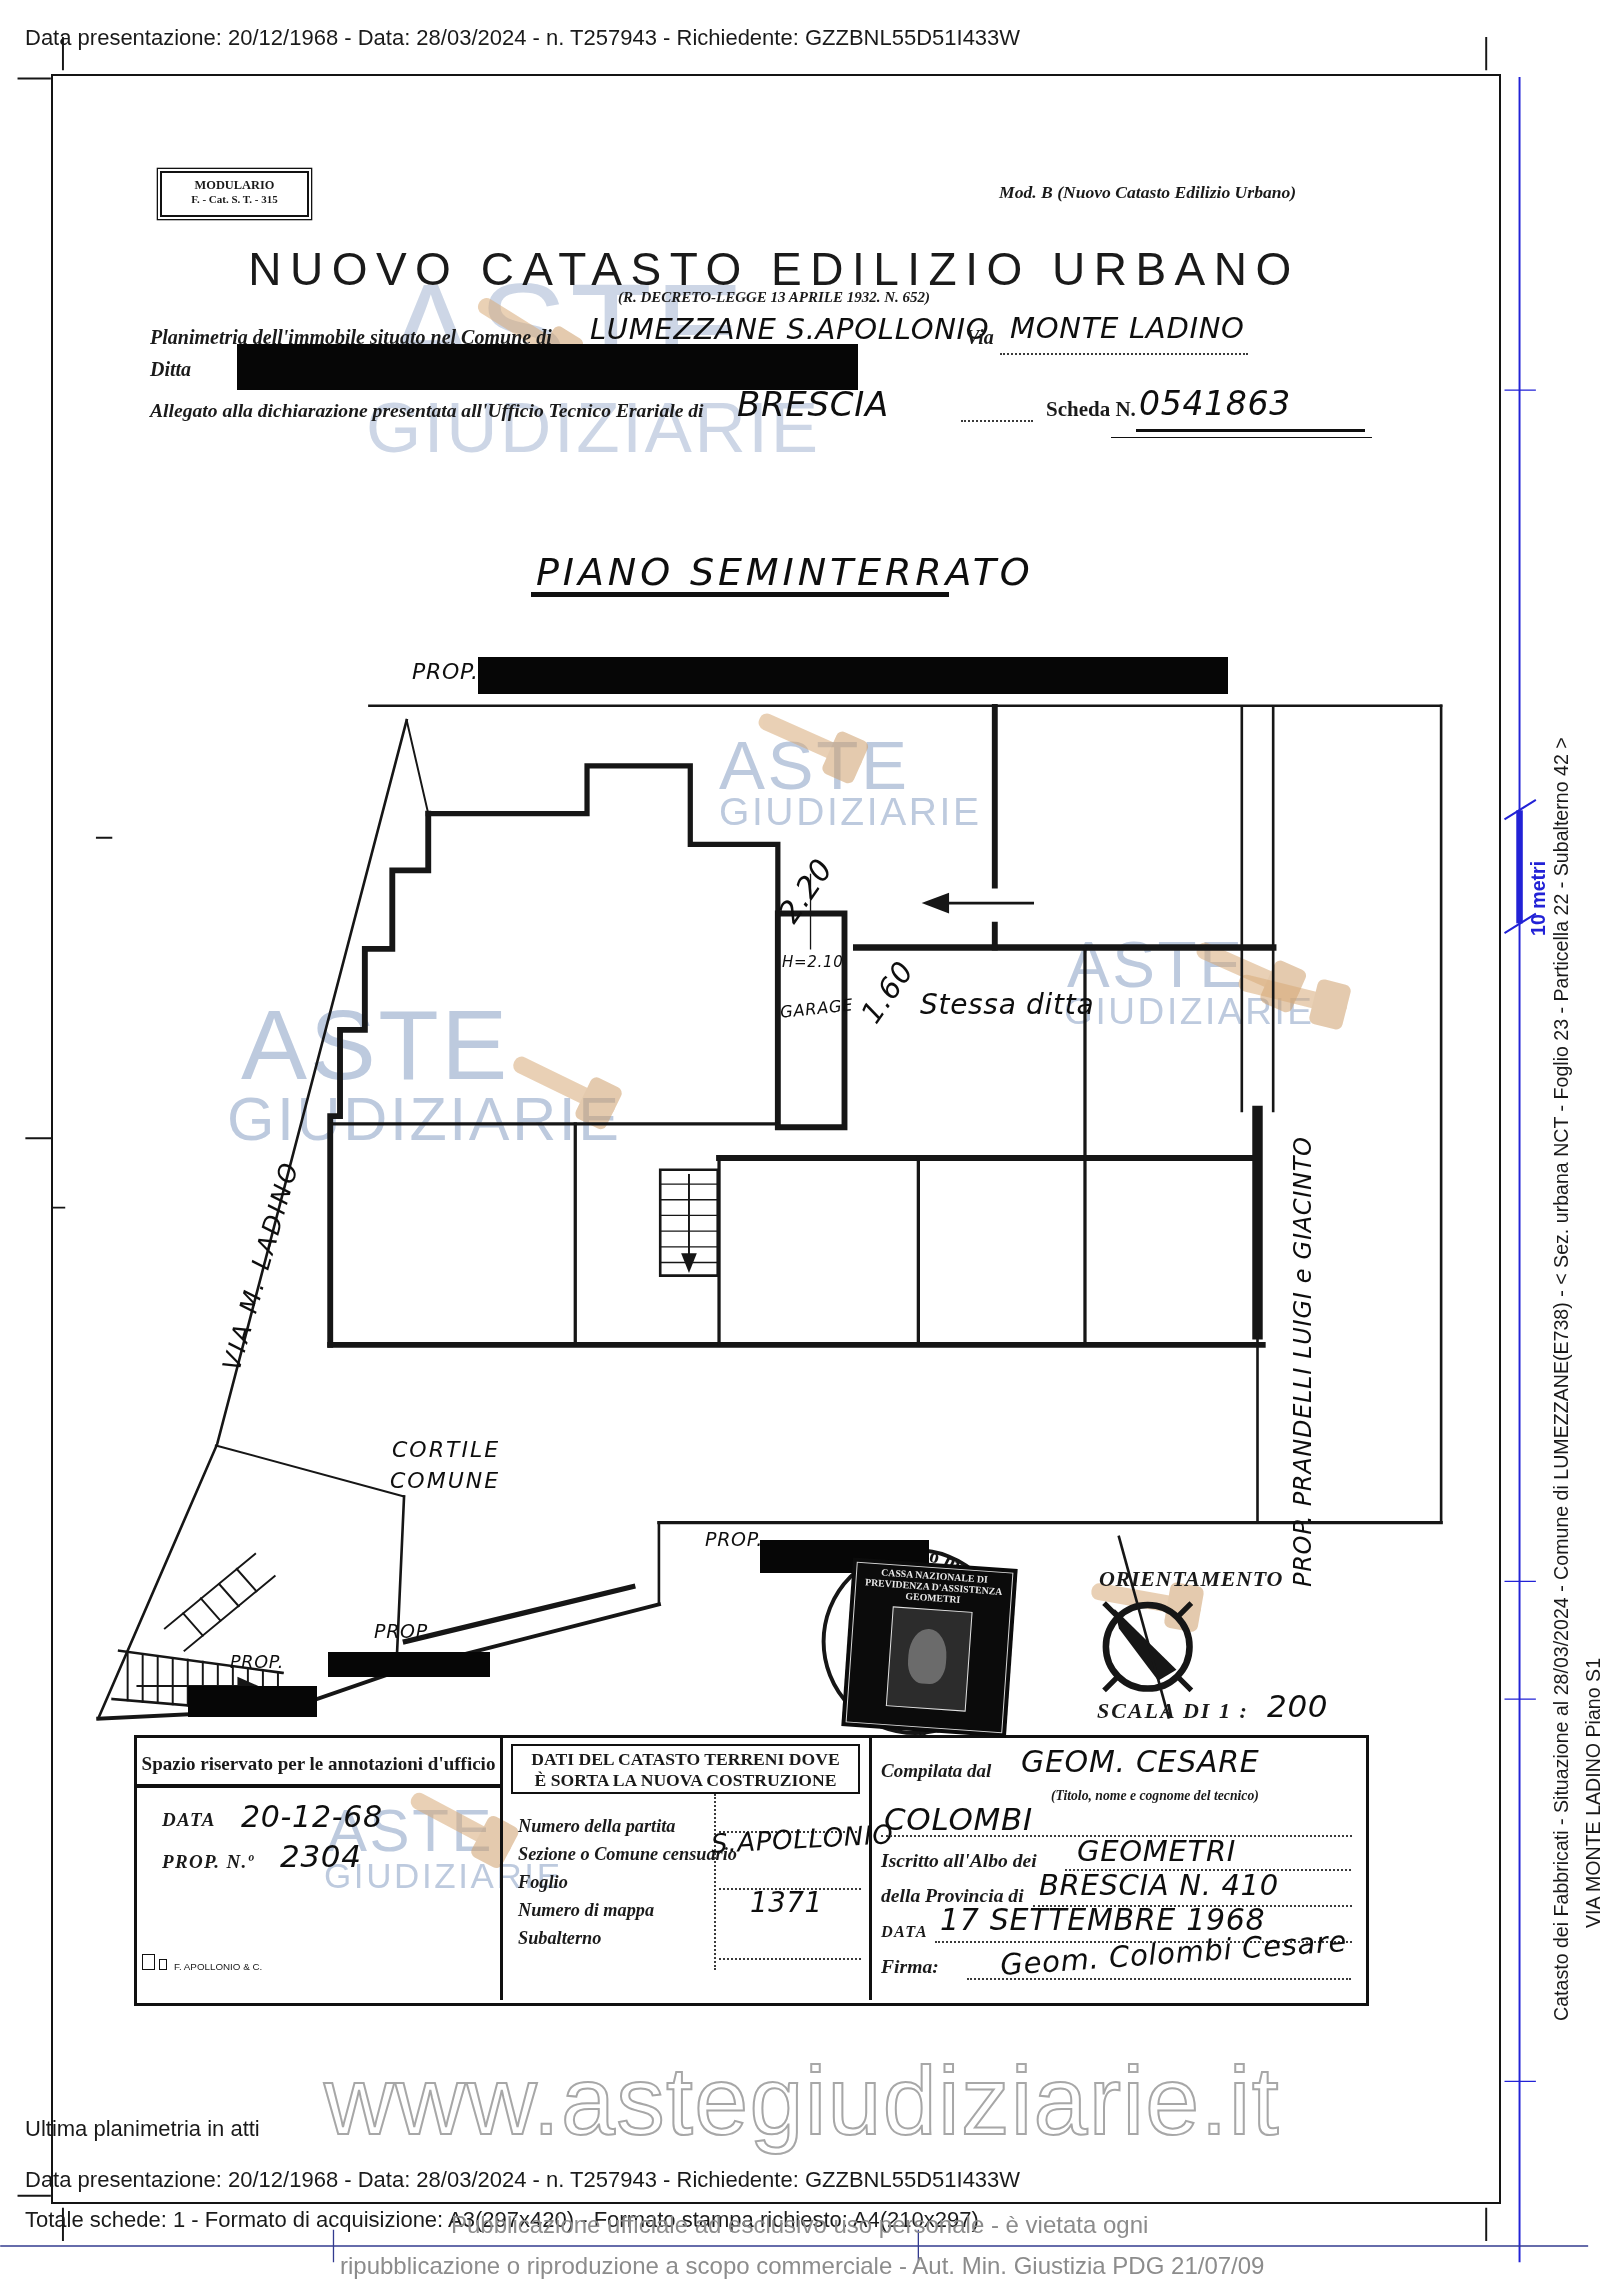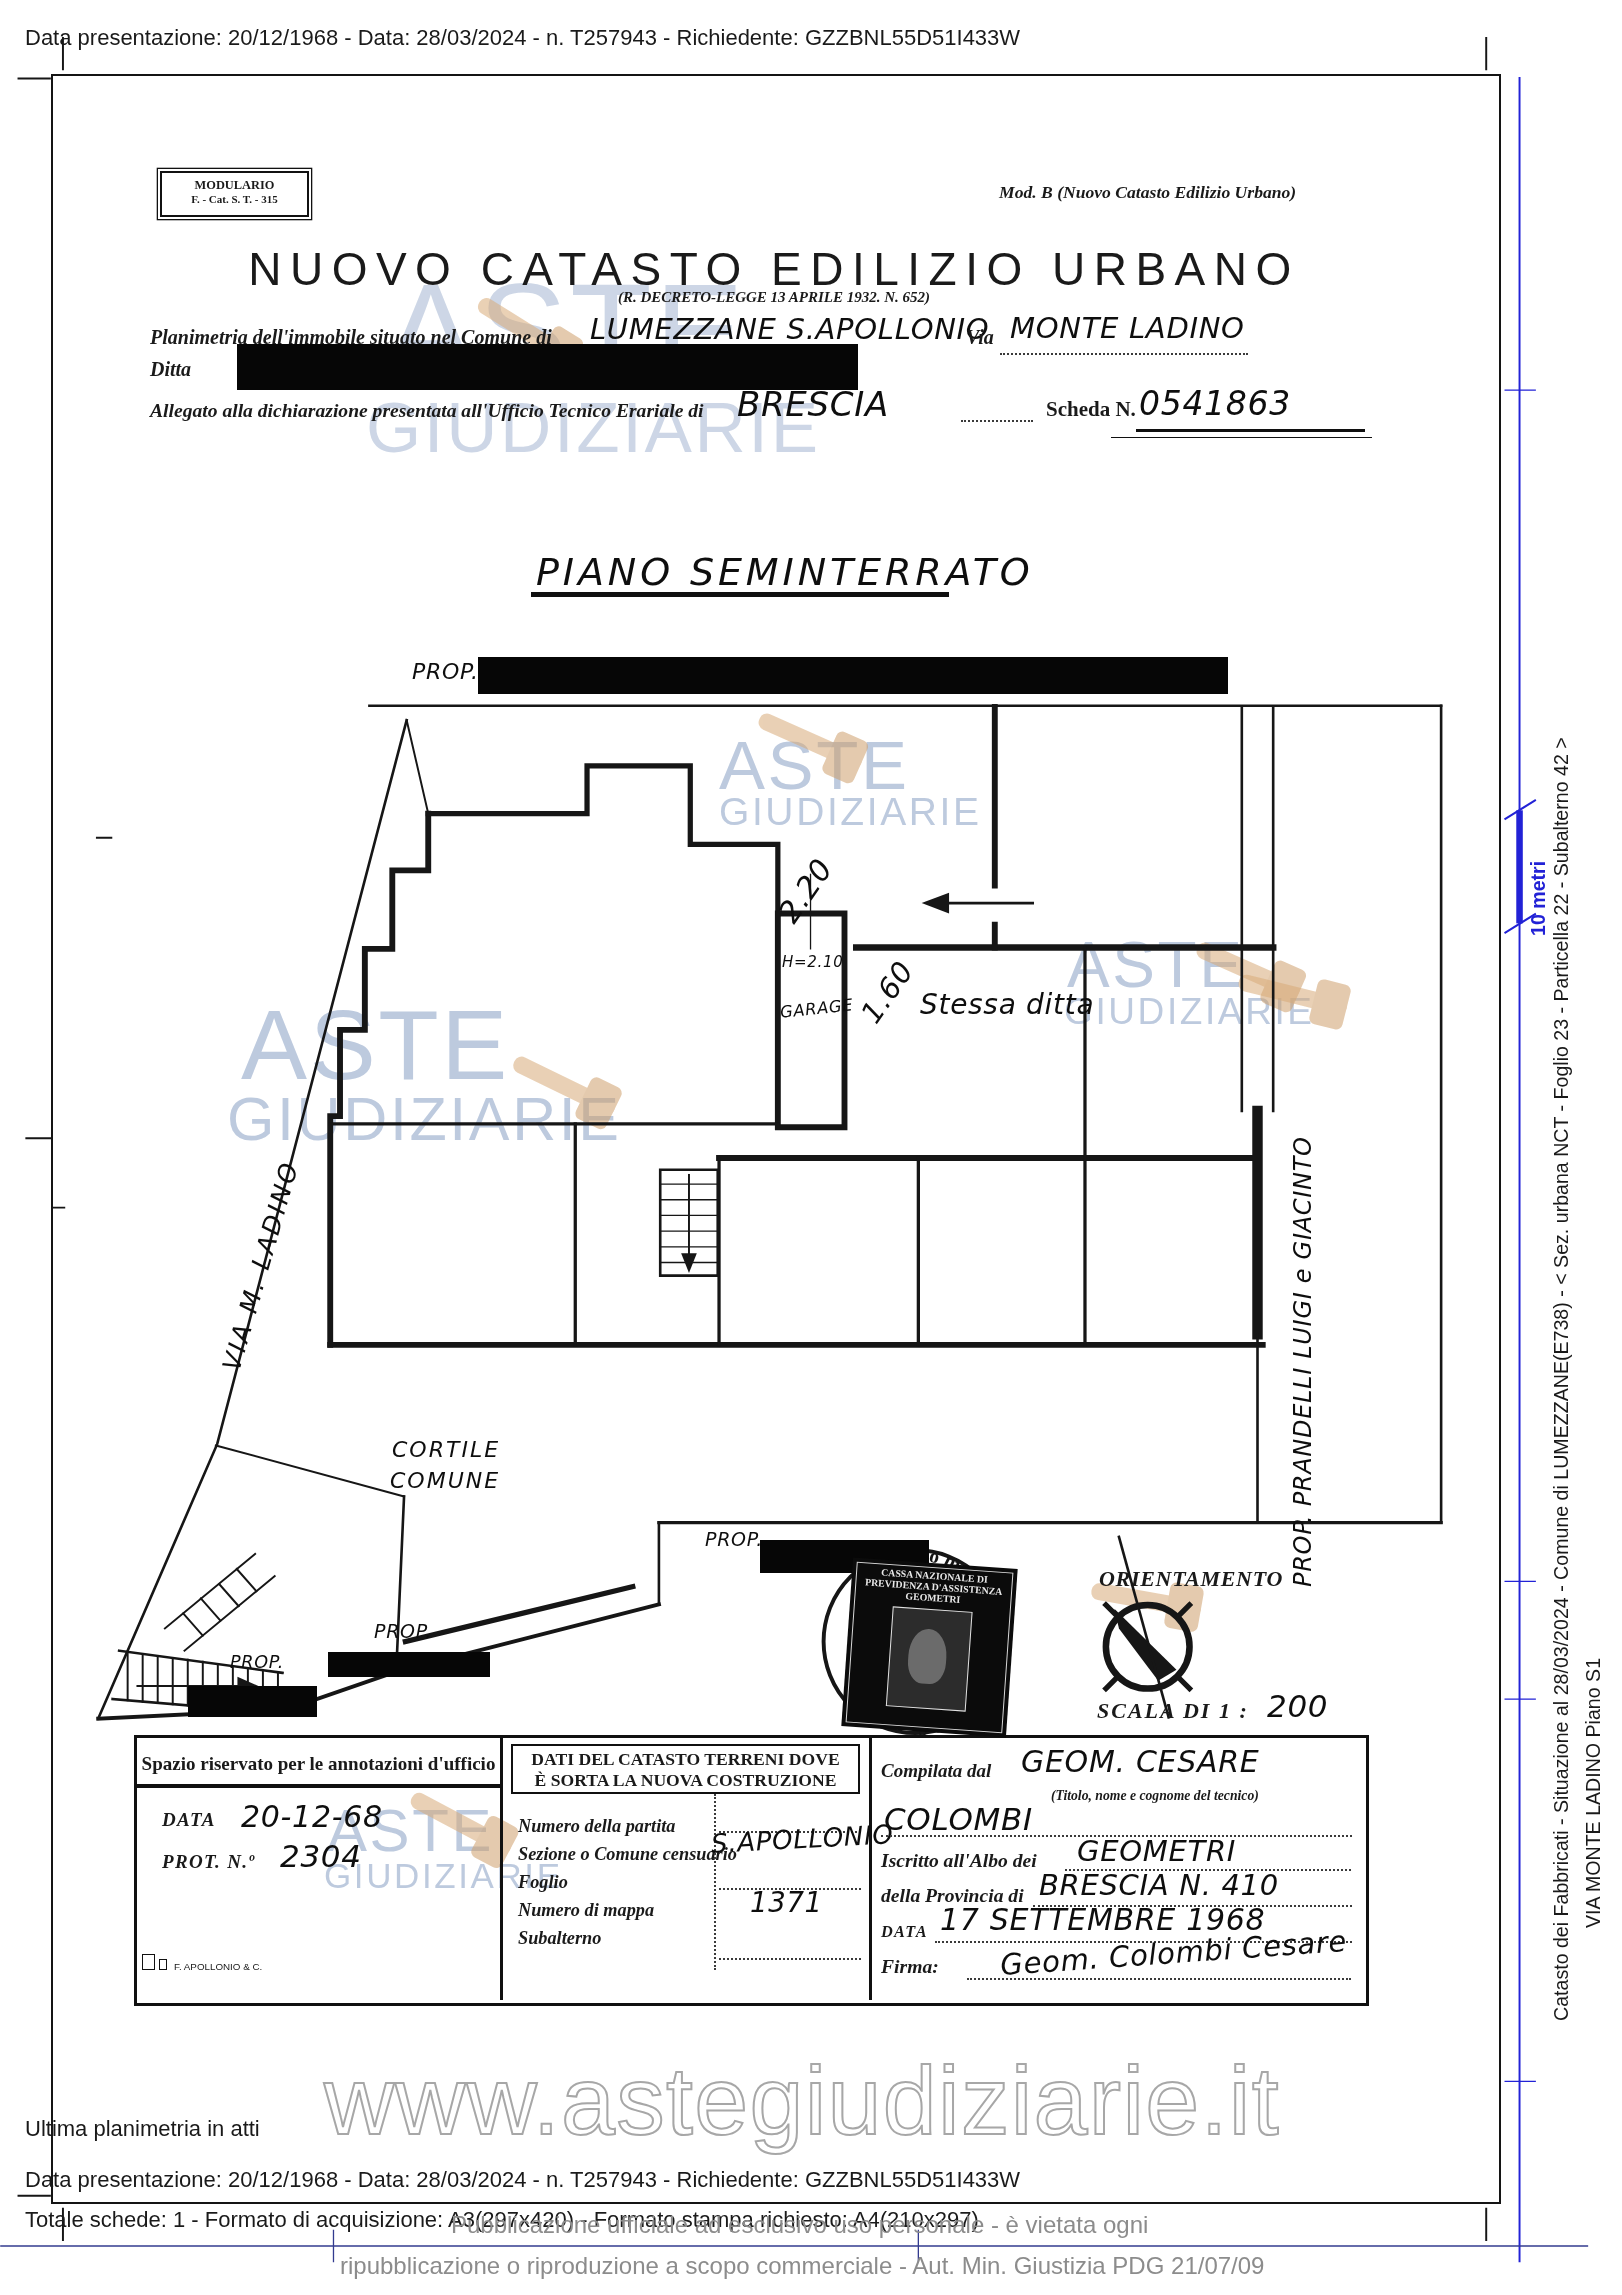--- a/index.html
+++ b/index.html
@@ -239,21 +239,21 @@
 </div>
 
 <div class="abs lbl" style="left:134px;top:1735px;width:1229px;height:265px;border:3.3px solid #101010;"></div>
 <div class="boxline" style="left:500px;top:1735px;width:3.3px;height:265px;"></div>
 <div class="boxline" style="left:869px;top:1735px;width:3.3px;height:265px;"></div>
 
 <div class="abs serb lbl" style="left:137px;top:1753px;width:363px;text-align:center;font-size:19px;">Spazio riservato per le annotazioni d'ufficio</div>
 <div class="boxline" style="left:137px;top:1784px;width:363px;height:3.9px;"></div>
 <div class="abs serbi lbl" style="left:162px;top:1809px;font-size:19px;letter-spacing:1.3px;">DATA</div>
 <div class="abs hw lbl" style="left:241px;top:1799px;font-size:30px;">20-12-68</div>
-<div class="abs serbi lbl" style="left:162px;top:1851px;font-size:19px;letter-spacing:1.3px;">PROT. N.º</div>
+<div class="abs serbi lbl" style="left:162px;top:1851px;font-size:19px;letter-spacing:1.3px;">PROP. N.º</div>
 <div class="abs hw lbl" style="left:280px;top:1838px;font-size:31px;">2304</div>
 
 <div class="abs lbl" style="left:511px;top:1744px;width:345px;height:46px;border:2.6px solid #101010;text-align:center;">
   <div class="serb" style="font-size:17.6px;margin-top:2.6px;">DATI DEL CATASTO TERRENI DOVE</div>
   <div class="serb" style="font-size:17.6px;">È SORTA LA NUOVA COSTRUZIONE</div>
 </div>
 <div class="abs serbi lbl" style="left:518px;top:1816px;font-size:18.3px;">Numero della partita</div>
 <div class="abs serbi lbl" style="left:518px;top:1844px;font-size:18.3px;">Sezione o Comune censuario</div>
 <div class="abs serbi lbl" style="left:518px;top:1872px;font-size:18.3px;">Foglio</div>
 <div class="abs serbi lbl" style="left:518px;top:1900px;font-size:18.3px;">Numero di mappa</div>

